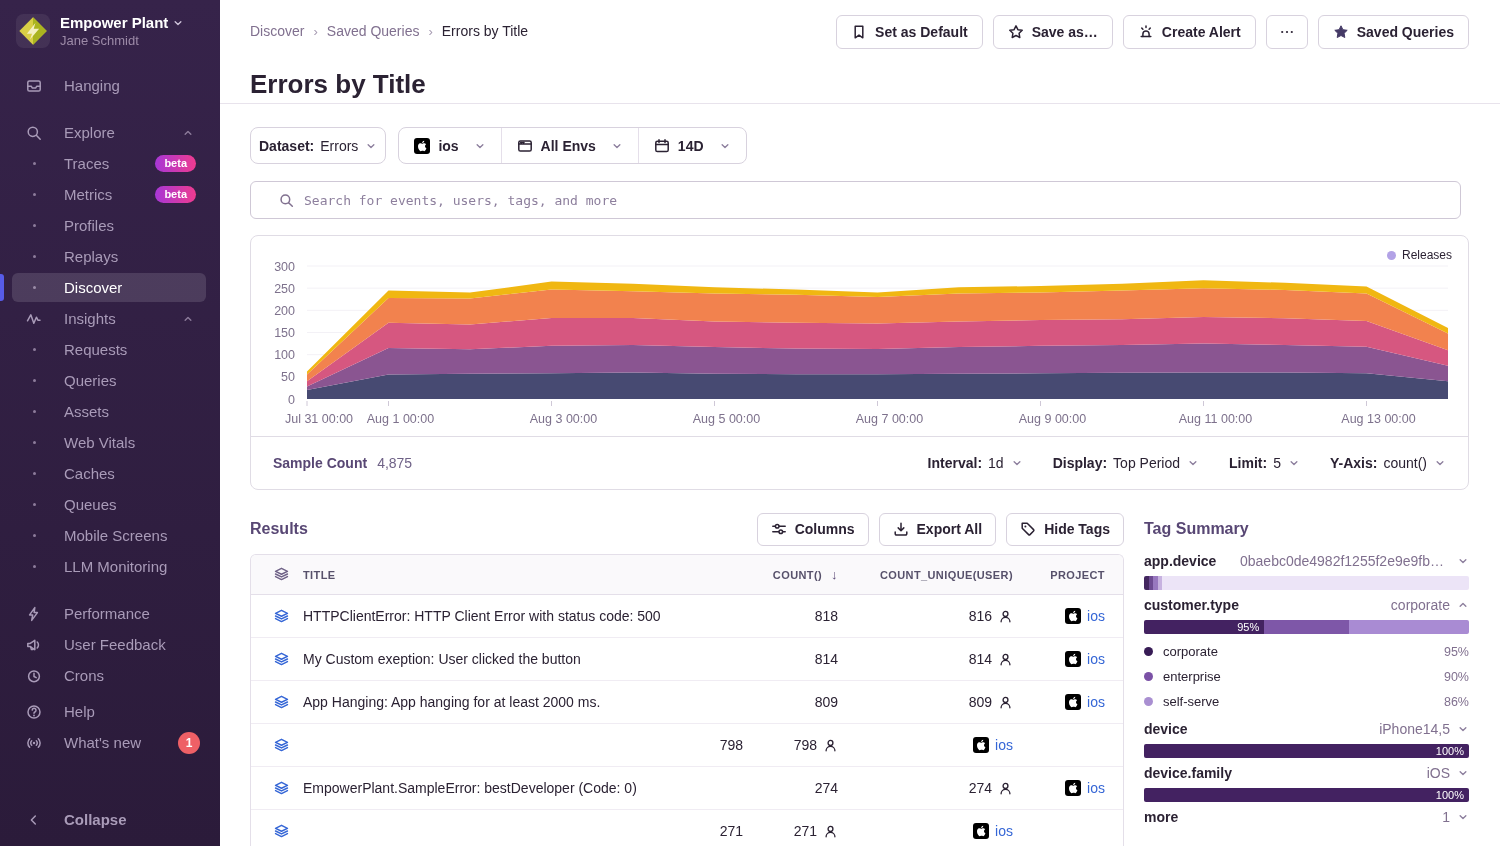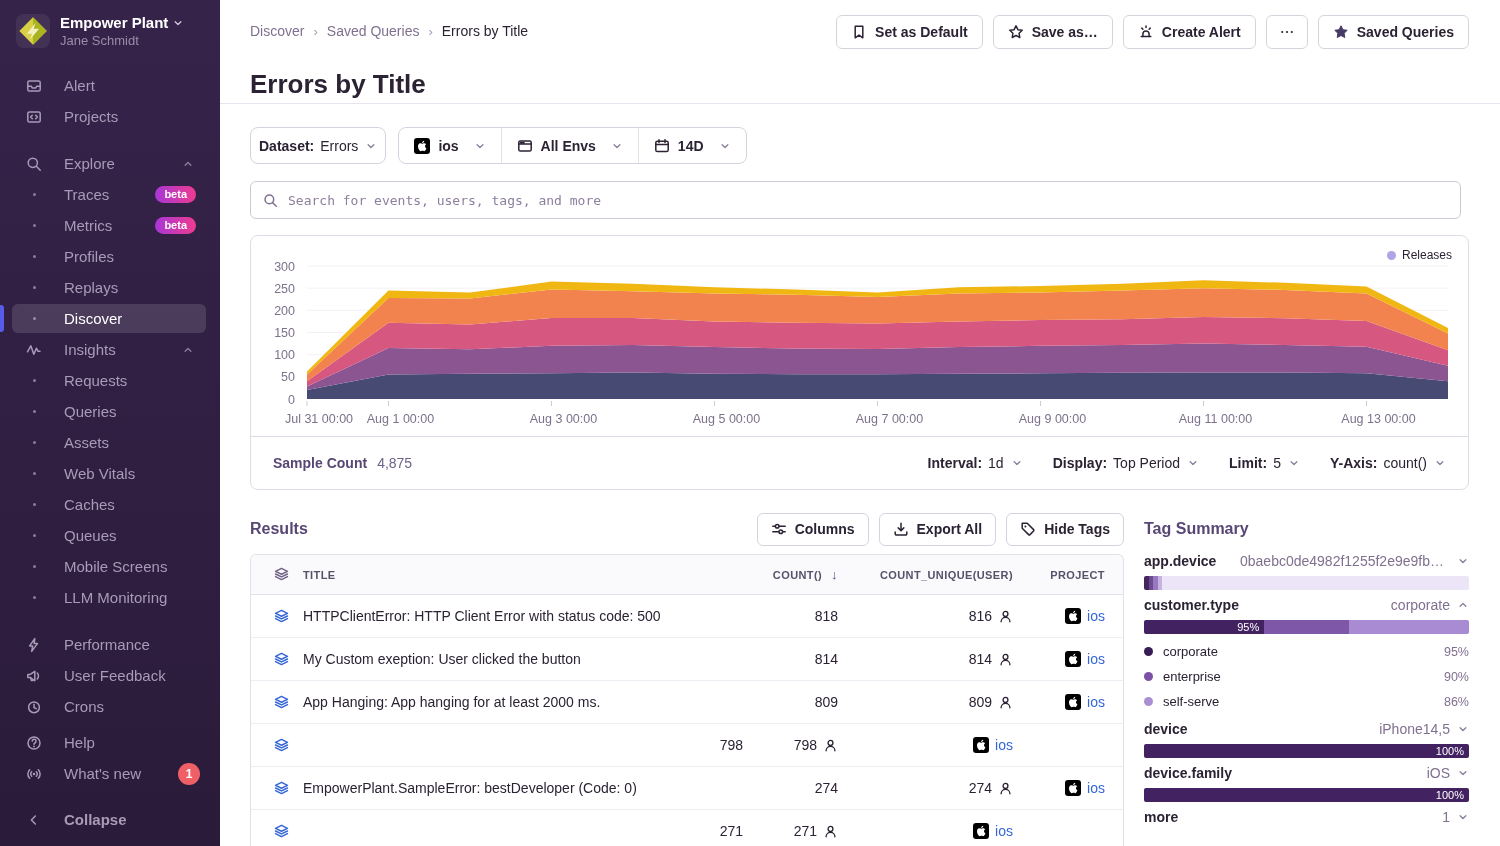--- a/index.html
+++ b/index.html
@@ -50,21 +50,21 @@
   .filter-btn { height:37px; display:inline-flex; align-items:center; padding:0 8px; border:1px solid #d8d2de;
     border-radius:8px; background:#fff; font-size:14px; cursor:pointer; }
   .filter-btn b { font-weight:700; margin-right:6px; }
   .filter-group { display:flex; border:1px solid #d8d2de; border-radius:8px; background:#fff; height:37px; }
   .filter-seg { display:flex; align-items:center; gap:8px; padding:0 15px; font-size:14px; font-weight:600; cursor:pointer; }
   .filter-seg + .filter-seg { border-left:1px solid #e5dfea; }
   .chev { color:#8d7f9d; display:inline-flex; margin-left:7px; }
 
   
   #searchbar { position:absolute; top:181px; left:30px; right:39px; height:38px; border:1px solid #cfc8d6;
-    border-radius:6px; display:flex; align-items:center; padding:0 12px; gap:8px; background:#fff; }
+    border-radius:6px; display:flex; align-items:center; padding:0 28px; gap:8px; background:#fff; }
   #searchbar input { border:0; outline:0; flex:1; font-family:"DejaVu Sans Mono", monospace; font-size:13px; color:#2b2233; background:transparent; }
   #searchbar input::placeholder { color:#8d7f9d; }
 
   
   #chart-panel { position:absolute; top:235px; left:30px; right:31px; height:255px; border:1px solid #e0dce5; border-radius:8px; background:#fff; }
   #chart-svg-wrap { position:absolute; top:0; left:0; right:0; height:202px; overflow:hidden; border-radius:8px 8px 0 0; }
   #chart-legend { position:absolute; top:12px; right:16px; display:flex; align-items:center; gap:6px; font-size:12px; color:#2b2233; }
   .legend-dot { width:9px; height:9px; border-radius:50%; }
   #chart-footer { position:absolute; left:0; right:0; bottom:0; height:53px; border-top:1px solid #e0dce5;
     display:flex; align-items:center; padding:4px 22px; }
@@ -141,30 +141,21 @@
     </div>
     <nav id="nav">
         <div class="nav-group" style="margin-top: 0px;">
           <div class="nav-item">
             <span class="nico">
               <svg class="ic" width="16" height="16" viewBox="0 0 16 16" fill="none" stroke="currentColor" stroke-width="1.5" stroke-linecap="round" stroke-linejoin="round">
                 <rect x="1.8" y="3" width="12.4" height="10" rx="1.6"></rect>
                 <path d="M1.8 8.2h3.4l1.2 1.9h3.2l1.2-1.9h3.4"></path>
               </svg>
             </span>
-            <span class="nlabel">Alert</span>
-          </div>
-          <div class="nav-item">
-            <span class="nico">
-              <svg class="ic" width="16" height="16" viewBox="0 0 16 16" fill="none" stroke="currentColor" stroke-width="1.5" stroke-linecap="round" stroke-linejoin="round">
-                <rect x="1.8" y="3" width="12.4" height="10" rx="1.6"></rect>
-                <path d="M6.3 6.3 4.6 8l1.7 1.7M9.7 6.3 11.4 8 9.7 9.7"></path>
-              </svg>
-            </span>
-            <span class="nlabel">Projects</span>
+            <span class="nlabel">Hanging</span>
           </div>
         </div>
         <div class="nav-group" style="margin-top: 16px;">
           <div class="nav-item">
             <span class="nico">
               <svg class="ic" width="16" height="16" viewBox="0 0 16 16" fill="none" stroke="currentColor" stroke-width="1.5" stroke-linecap="round" stroke-linejoin="round">
                 <circle cx="6.8" cy="6.8" r="4.6"></circle>
                 <path d="m10.3 10.3 3.9 3.9"></path>
               </svg>
             </span>

